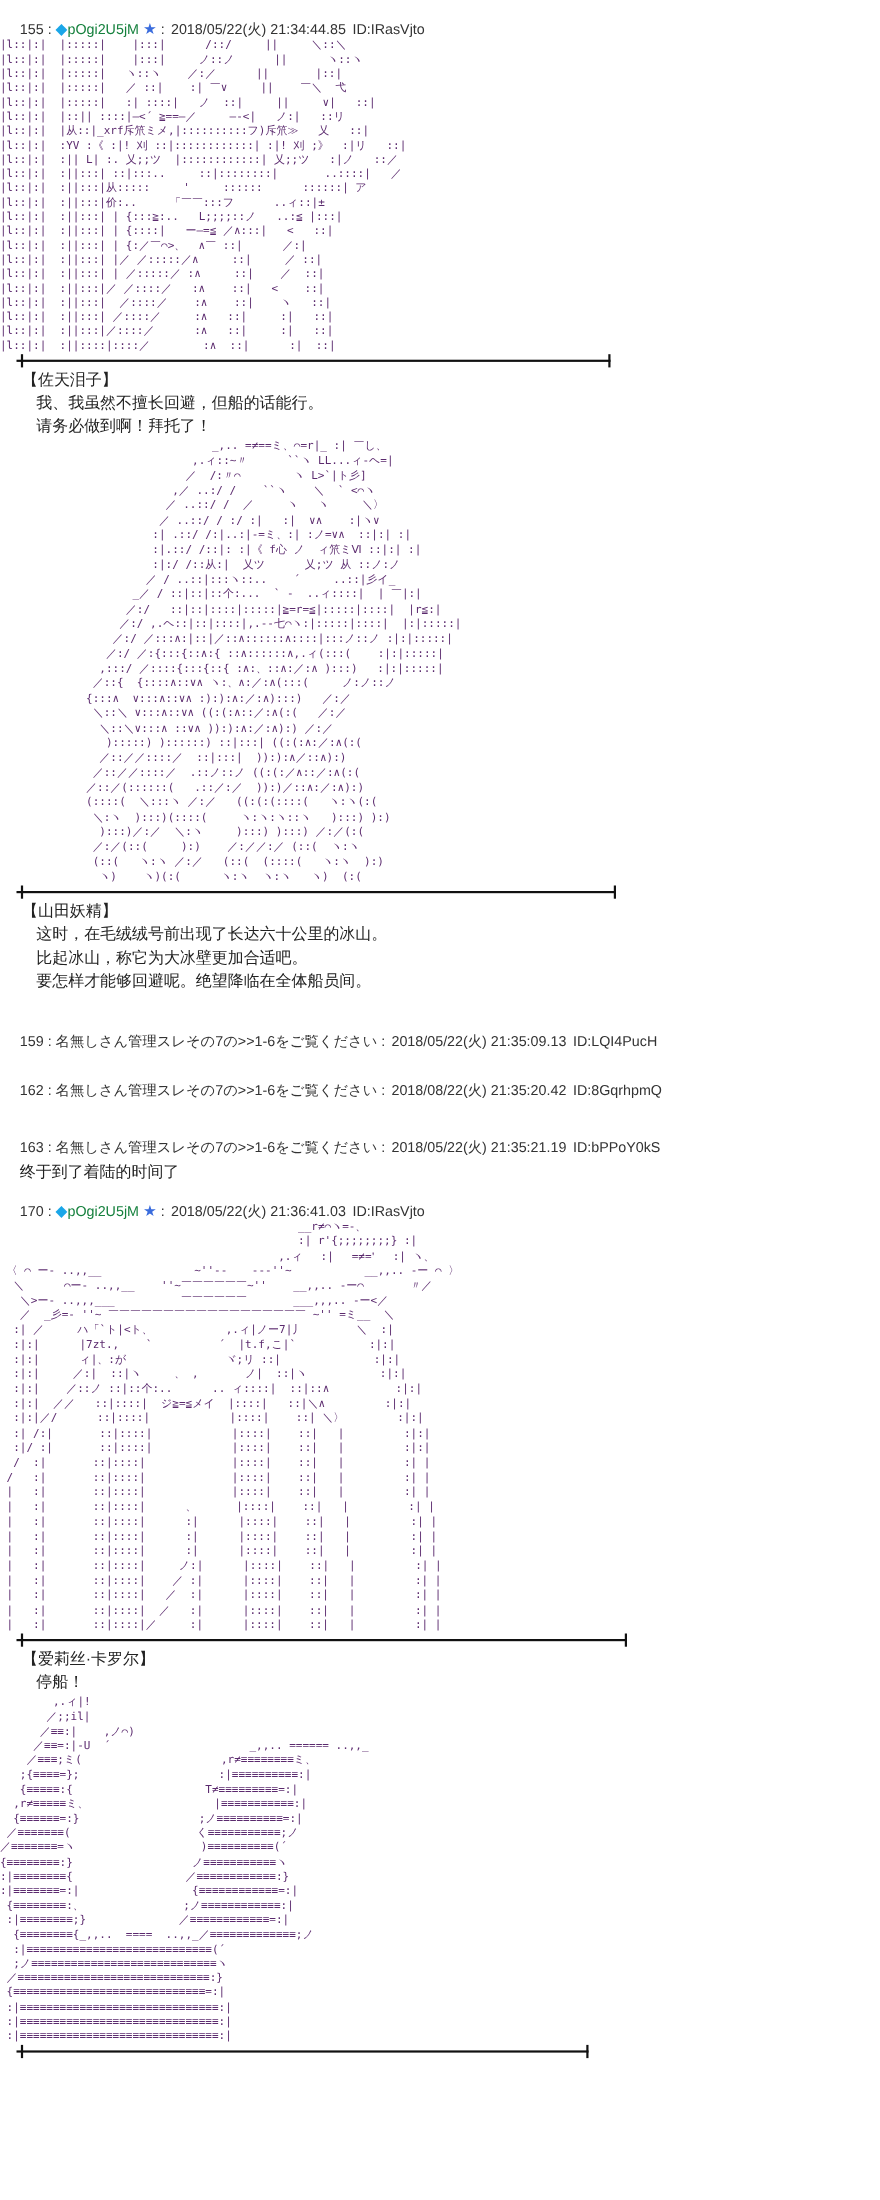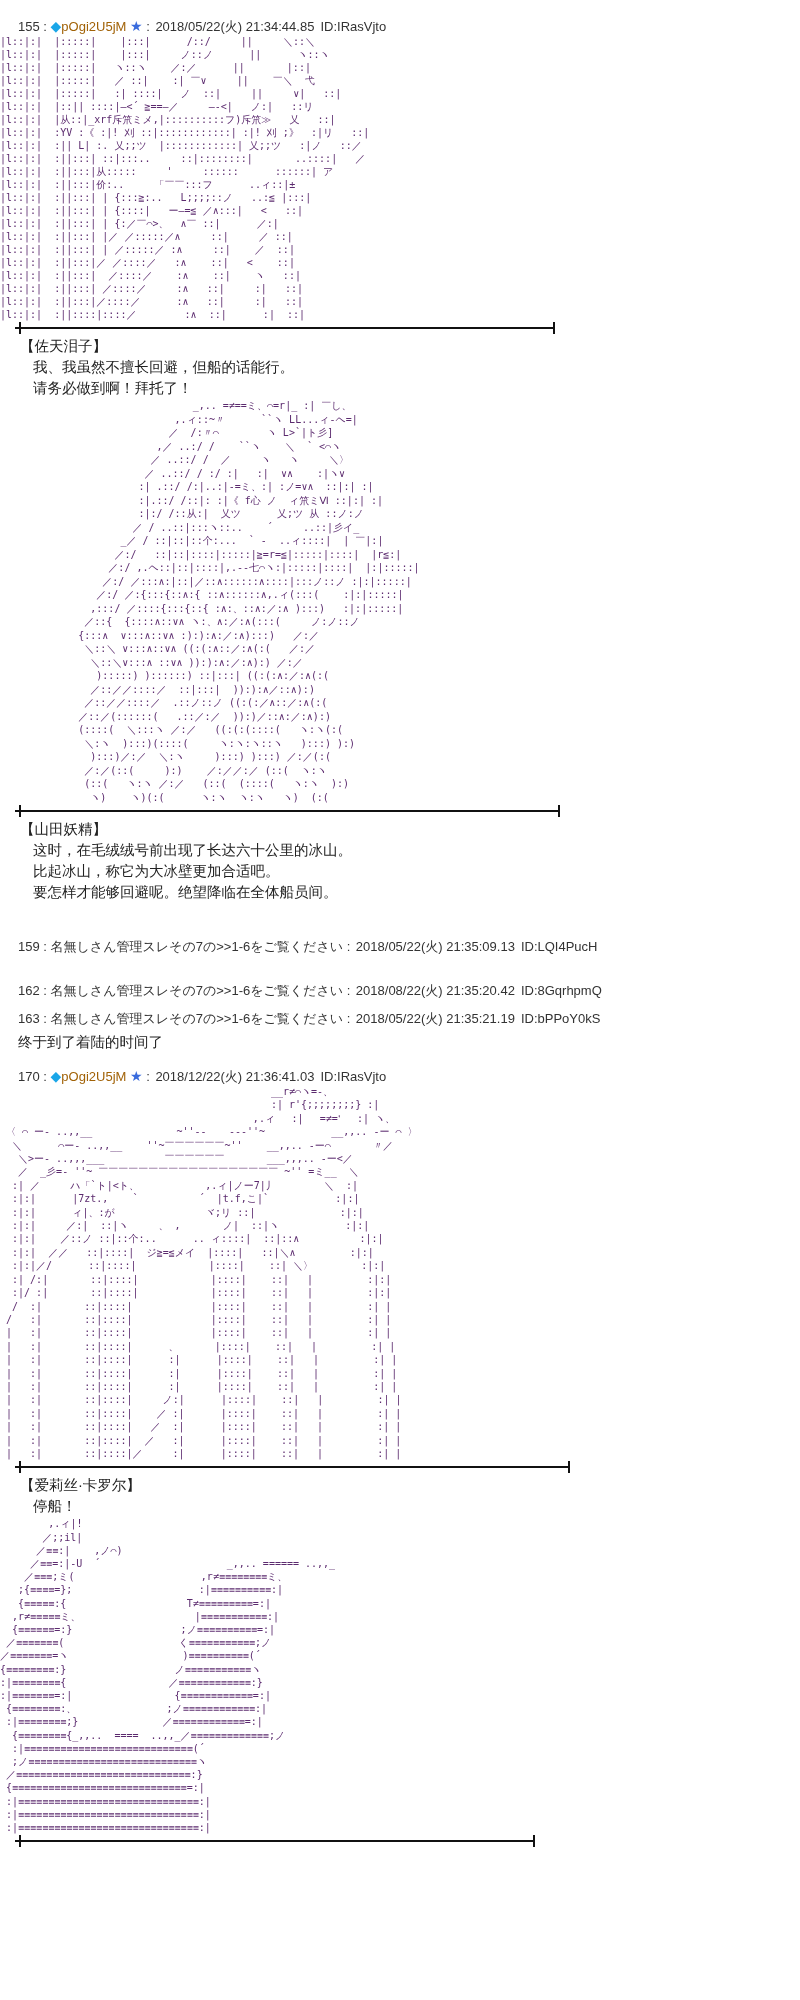--- a/index.html
+++ b/index.html
@@ -1,37 +1,37 @@
 <!DOCTYPE html>
 <html><head>
 <meta charset="utf-8">
 <style>
   html,body{margin:0;padding:0;background:#ffffff;}
   body{width:800px;height:2000px;overflow:hidden;font-family:"Liberation Sans",sans-serif;color:#222;}
   .post-hdr{margin:0 0 0 18px;font-size:13px;line-height:16px;color:#333;white-space:nowrap;}
   .post-hdr .num{color:#333;text-align:center;}
   .post-hdr .colon{color:#333;}
   .post-hdr .diamond{color:#1aa6e8;font-size:14px;}
-  .post-hdr .tname{color:#a16207;}
+  .post-hdr .tname{color:#15803d;}
   .post-hdr .star{color:#3a6cdd;font-size:14px;}
   .post-hdr .date{color:#333;margin-left:2px;}
   .post-hdr .pid{color:#333;margin-left:6px;}
   pre.aa{font-family:"DejaVu Sans Mono",monospace;color:#5b2a6e;margin:0;white-space:pre;}
   .aa1{font-size:10px;line-height:13px;margin-left:95px;margin-top:2px;}
   .aa2{font-size:10px;line-height:13.5px;margin-left:60px;margin-top:24px;}
   .aa3{font-size:10px;line-height:13.4px;margin-left:15px;margin-top:6px;}
   .aa4{font-size:10px;line-height:13.2px;margin-left:15px;margin-top:26px;}
   .sep-row{position:relative;height:14px;margin-left:15px;}
   .sep-line{position:absolute;top:6px;left:0;height:2px;background:#111;}
   .tick{position:absolute;top:1px;width:2px;height:12px;background:#111;}
   .dialog{margin-left:20px;margin-top:2px;font-size:14.5px;color:#222;}
   .speaker{line-height:19px;}
   pre.dlines{font-family:"Liberation Sans",sans-serif;font-size:14.5px;line-height:21px;margin:1px 0 0 13px;white-space:pre-wrap;}
   pre.rbody{font-family:"Liberation Sans",sans-serif;font-size:14.5px;line-height:20px;margin:5px 0 0 18px;white-space:pre-wrap;color:#222;}
-  .mt16{margin-top:16px;} .mt24{margin-top:36px;} .mt26{margin-top:12px;} .mt28{margin-top:28px;} .mt18{margin-top:18px;}
+  .mt16{margin-top:16px;} .mt24{margin-top:36px;} .mt26{margin-top:36px;} .mt28{margin-top:28px;} .mt18{margin-top:18px;}
 </style>
 </head>
 <body>
 
 <div>
   <div class="post-hdr mt18">
     <span class="num">155</span><span class="colon"> : </span><span class="diamond">◆</span><span class="tname">pOgi2U5jM</span> <span class="star">★</span><span class="colon"> : </span><span class="date">2018/05/22(火) 21:34:44.85</span><span class="pid">ID:IRasVjto</span>
   </div>
   <pre class="aa aa1">|l::|:|  |:::::|    |:::|      /::/     ||     ＼::＼
 |l::|:|  |:::::|    |:::|     ノ::ノ      ||      ヽ::ヽ
@@ -122,21 +122,21 @@
 
 <div>
   <div class="post-hdr mt26">
     <span class="num">163</span><span class="colon"> : </span><span>名無しさん管理スレその7の&gt;&gt;1-6をご覧ください</span><span class="colon"> : </span><span class="date">2018/05/22(火) 21:35:21.19</span><span class="pid">ID:bPPoY0kS</span>
   </div>
   <pre class="rbody">终于到了着陆的时间了</pre>
 </div>
 
 <div>
   <div class="post-hdr mt16">
-    <span class="num">170</span><span class="colon"> : </span><span class="diamond">◆</span><span class="tname">pOgi2U5jM</span> <span class="star">★</span><span class="colon"> : </span><span class="date">2018/12/22(火) 21:36:41.03</span><span class="pid">ID:IRasVjto</span>
+    <span class="num">170</span><span class="colon"> : </span><span class="diamond">◆</span><span class="tname">pOgi2U5jM</span> <span class="star">★</span><span class="colon"> : </span><span class="date">2018/05/22(火) 21:36:41.03</span><span class="pid">ID:IRasVjto</span>
   </div>
   <pre class="aa aa3">                                             __r≠⌒ヽ=‐、
                                              :| r'{;;;;;;;;} :|
                                           ,.ィ゙ :| ゞ=≠='゙ :| ヽ、
  〈 ⌒ ー- ..,,__              ~''‐-  ゝ--‐''~           __,,.. -ー ⌒ 〉
   ＼      ⌒ー- ..,,__    ''~￣￣￣￣￣￣~''    __,,.. -ー⌒       〃／
    ＼&gt;ー- ..,,,___          ￣￣￣￣￣￣       ___,,,.. -ー&lt;／
    ／  _彡=‐ ''~ ￣￣￣￣￣￣￣￣￣￣￣￣￣￣￣￣￣￣ ~'' =ミ__  ＼
   :| ／     ハ「`ト|&lt;ト、           ,.ィ|ノー7|丿        ＼  :|
   :|:|      |7zt.,    `          ´  |t.f,こ|`           :|:|

